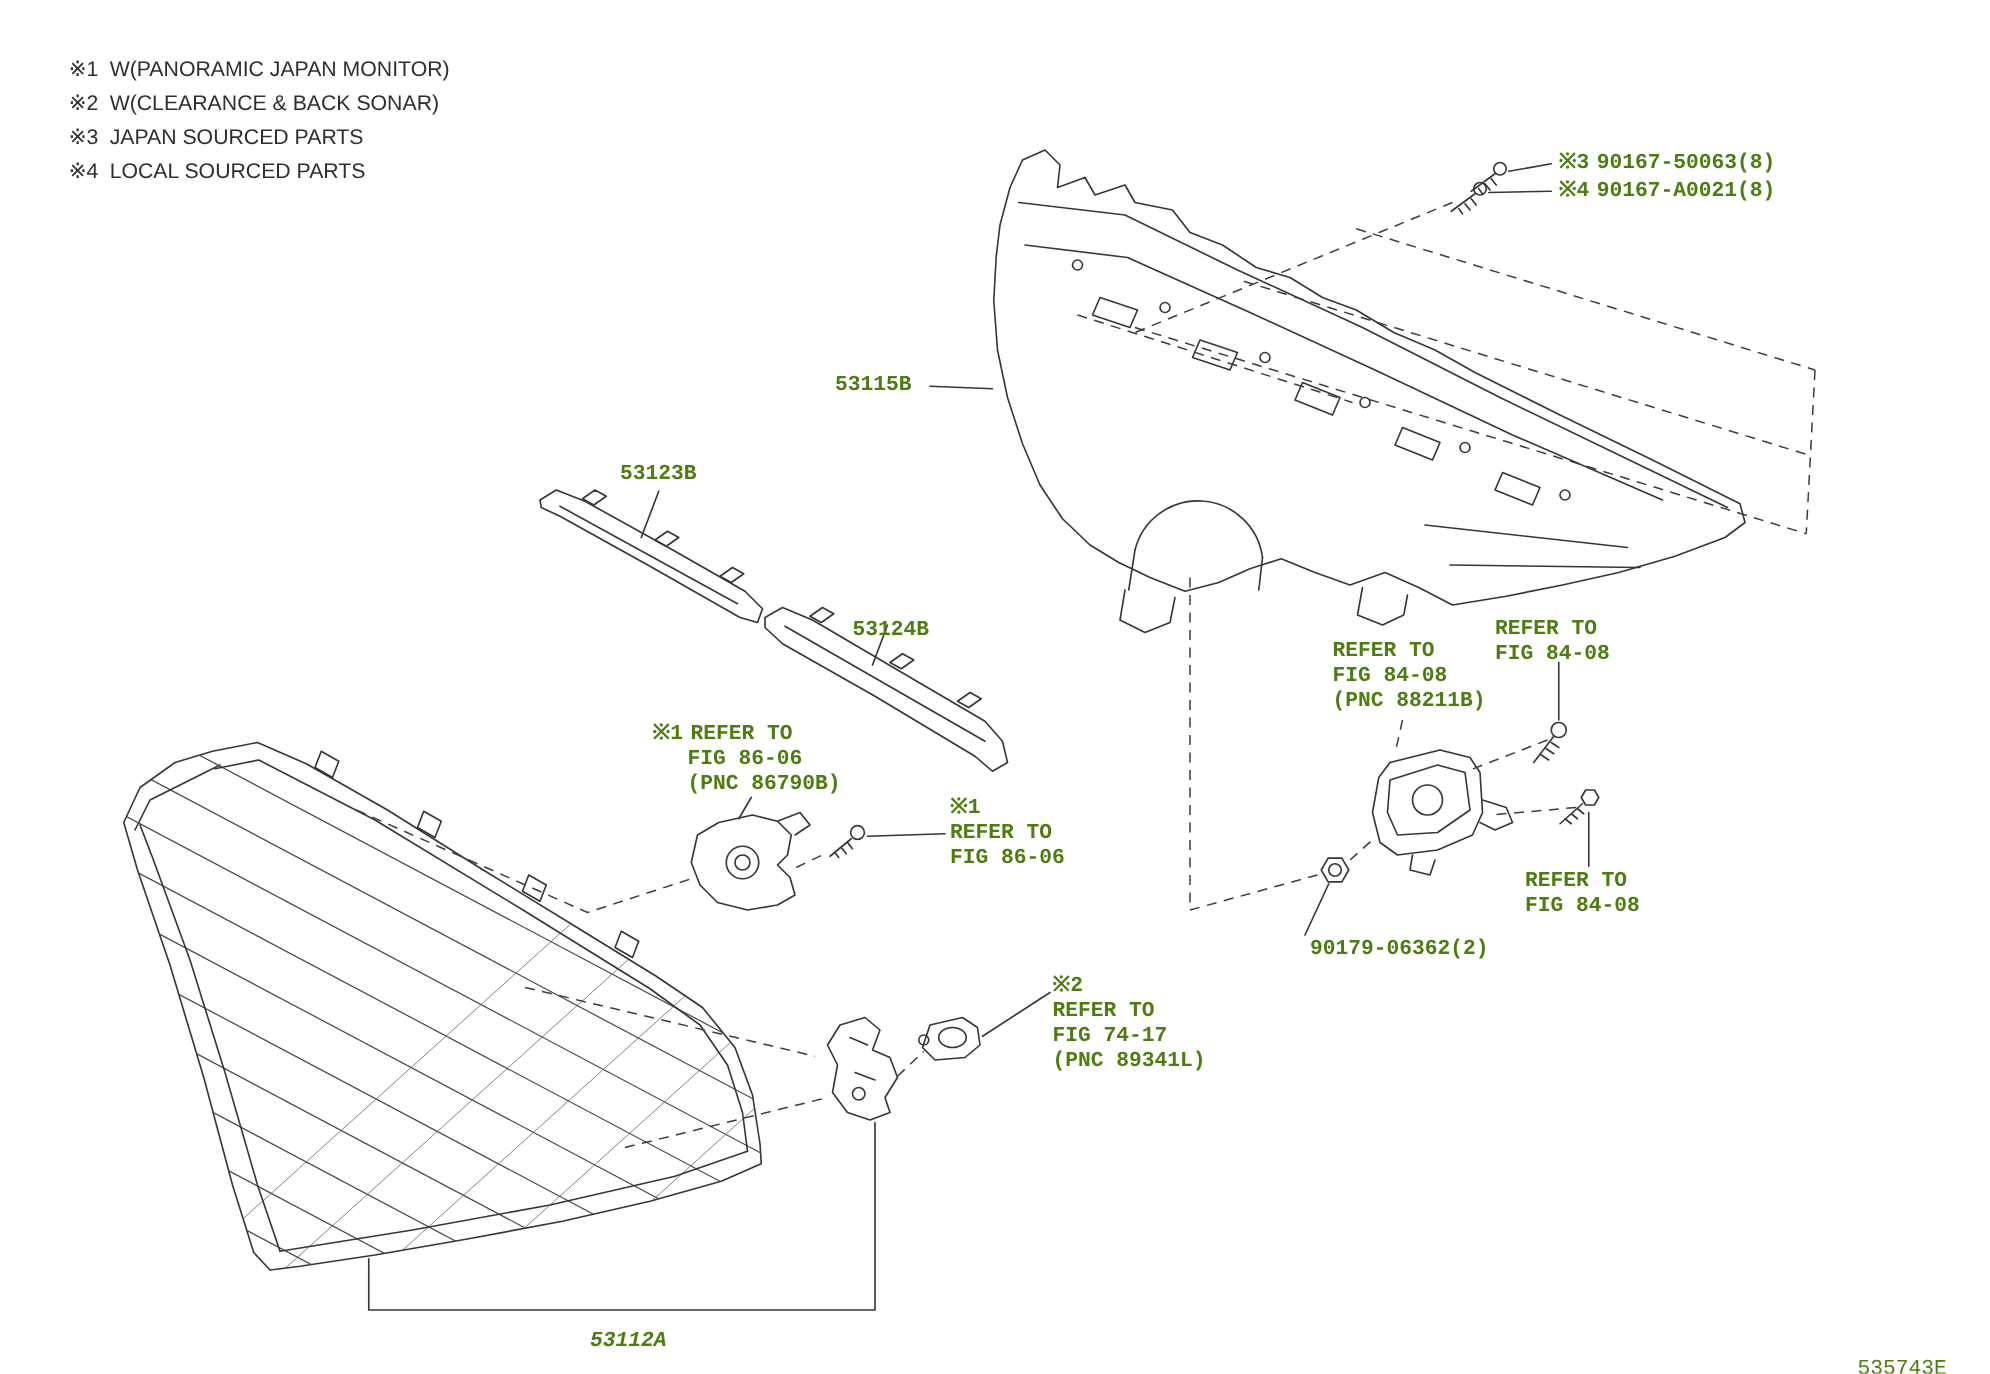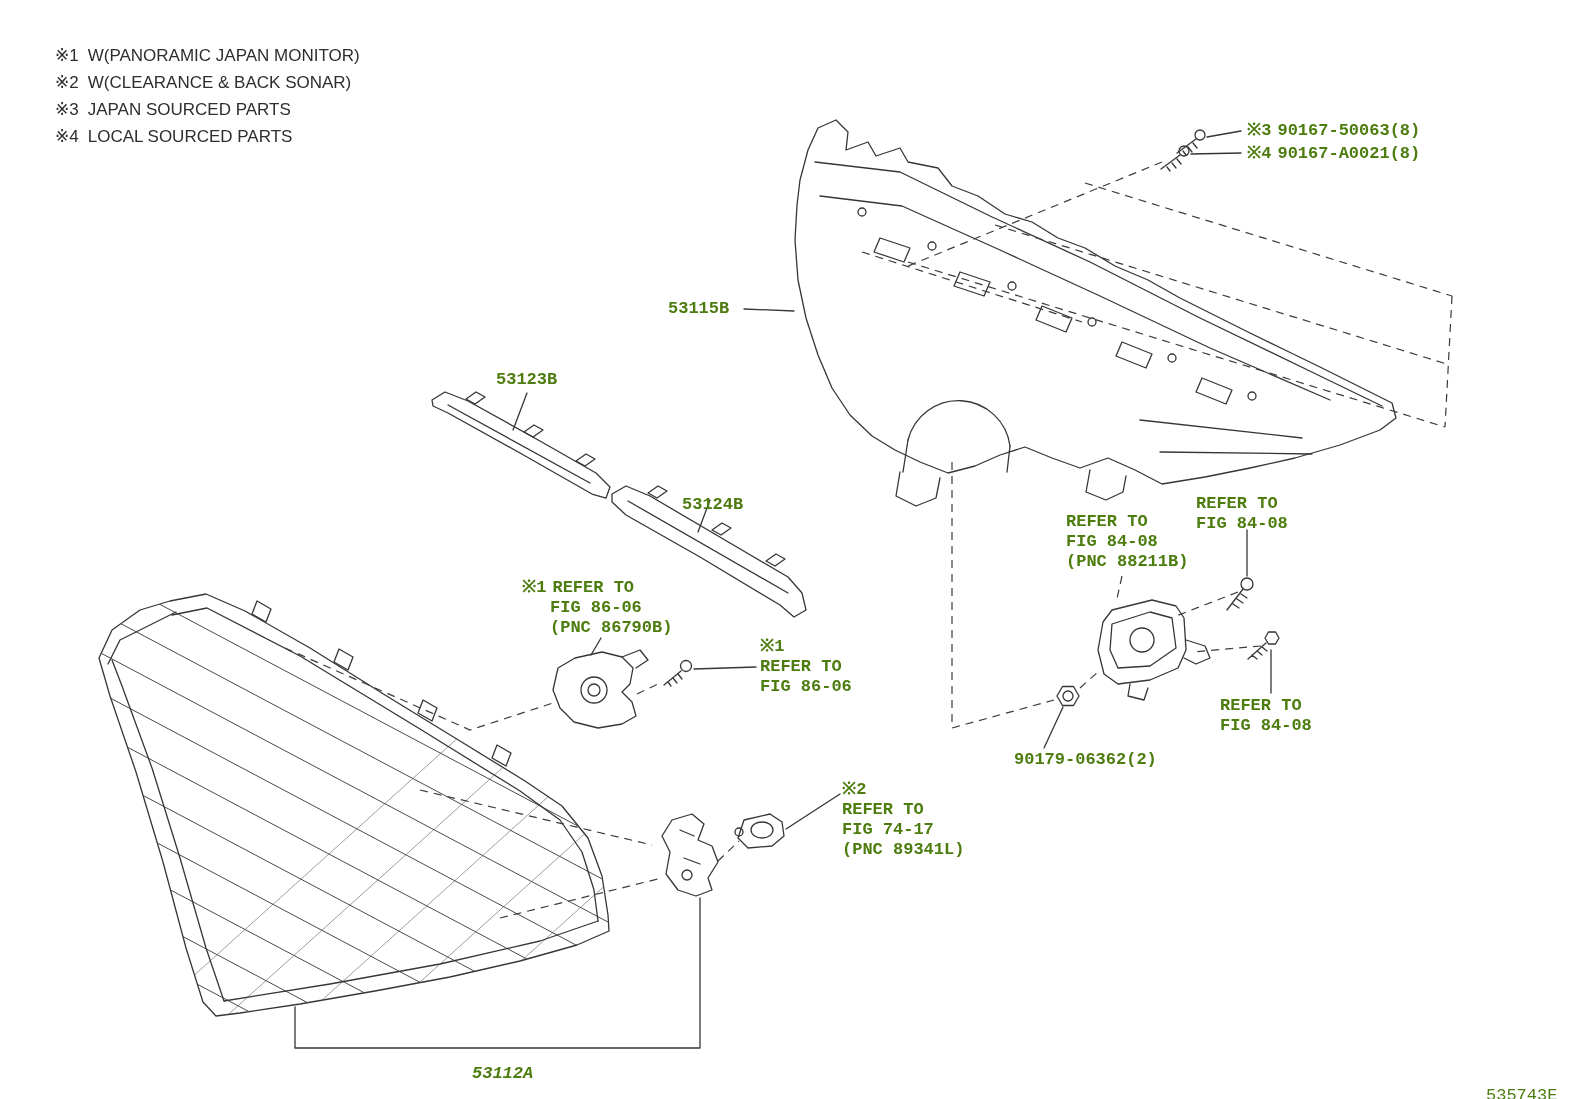--- a/index.html
+++ b/index.html
@@ -211,21 +211,21 @@
   <div class="lbl" style="left:1196px;top:494px;">
     <span class="row">REFER TO</span>
     <span class="row">FIG 84-08</span>
   </div>
 
   <div class="lbl" style="left:1220px;top:696px;">
     <span class="row">REFER TO</span>
     <span class="row">FIG 84-08</span>
   </div>
 
-  <div class="lbl" style="left:1014px;top:750px;">90179-06362(2)</div>
+  <div class="lbl" style="left:1048px;top:750px;">90179-06362(2)</div>
 
   <div class="lbl" style="left:842px;top:780px;">
     <span class="row">※2</span>
     <span class="row">REFER TO</span>
     <span class="row">FIG 74-17</span>
     <span class="row">(PNC 89341L)</span>
   </div>
 
   <div class="lbl" style="left:472px;top:1064px;font-style:italic;">53112A</div>
 

